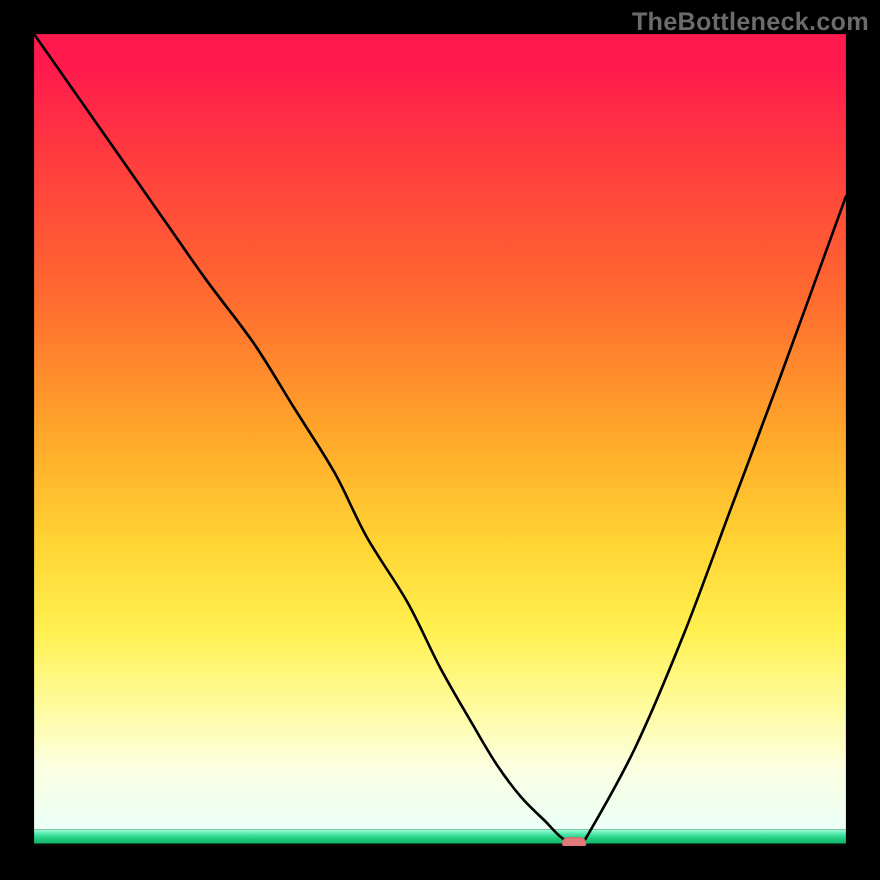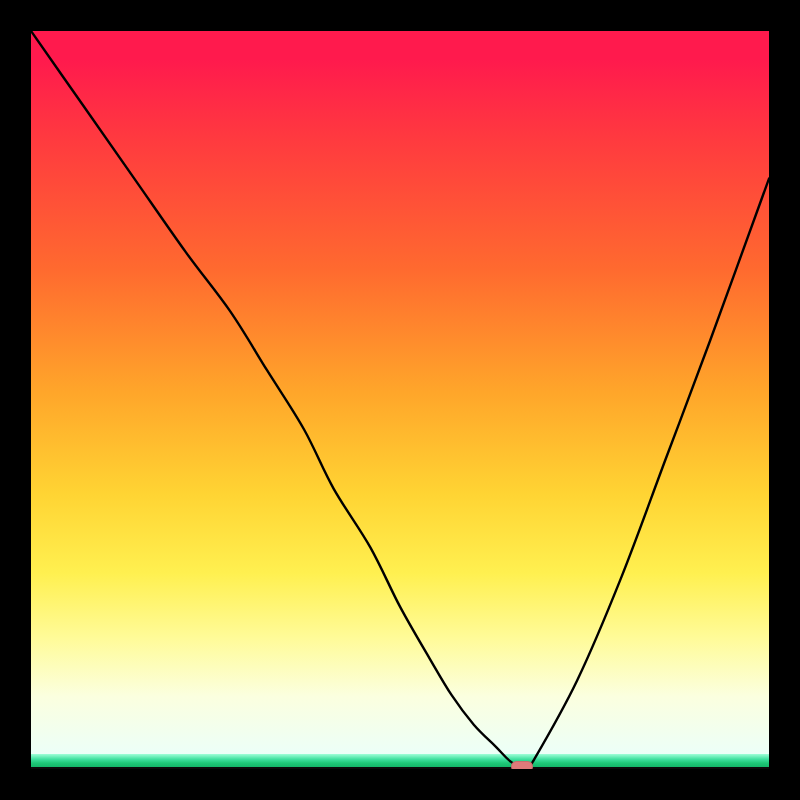--- a/index.html
+++ b/index.html
@@ -84,20 +84,21 @@
     color: #6b6b6b;
     letter-spacing: 0.2px;
     user-select: none;
     white-space: nowrap;
   }
 </style>
 </head>
 <body>
 
 <div class="frame">
+  <div class="watermark" style="right: 10px;">TheBottleneck.com</div>
 
   <div class="plot">
     <div class="gradient"></div>
     <div class="green-band" style="top: 723px; height: 13px;"></div>
     <div class="baseline-axis" style="top: 736px;"></div>
 
     <svg class="curve" viewBox="0 0 738 738" preserveAspectRatio="none">
       <path id="curve-path" d="M 0 0 C 8.610000000000001 12.299999999999992 34.44 49.199999999999946 51.660000000000004 73.79999999999995 C 68.88000000000001 98.39999999999996 86.10000000000001 123.00000000000001 103.32000000000001 147.60000000000002 C 120.54 172.20000000000002 138.98999999999998 199.26 154.98 221.39999999999998 C 170.97 243.53999999999996 185.73000000000002 260.76 199.26000000000002 280.44 C 212.79000000000002 300.12 223.86 319.79999999999995 236.16 339.47999999999996 C 248.45999999999998 359.15999999999997 261.99 378.84 273.06 398.52 C 284.13 418.2 291.51 437.88 302.58 457.56 C 313.65 477.24 328.41 496.92 339.48 516.6 C 350.55 536.28 359.15999999999997 557.19 369 575.64 C 378.84000000000003 594.0899999999999 389.91 612.54 398.52000000000004 627.3 C 407.13000000000005 642.06 413.28 653.13 420.65999999999997 664.2 C 428.03999999999996 675.2700000000001 435.42 685.11 442.8 693.72 C 450.18 702.33 458.79 709.71 464.94 715.86 C 471.09 722.01 474.78 726.9300000000001 479.7 730.62 C 484.62 734.31 490.77000000000004 738 494.46000000000004 738 C 498.15000000000003 738 493.23 745.38 501.84000000000003 730.62 C 510.45000000000005 715.86 531.36 680.19 546.12 649.44 C 560.88 618.69 575.64 583.02 590.4 546.12 C 605.16 509.22 619.92 467.40000000000003 634.68 428.04 C 649.4399999999999 388.68 661.74 356.70000000000005 678.96 309.96000000000004 C 696.1800000000001 263.22 728.16 174.66000000000003 738 147.60000000000002" fill="none" stroke="#000000" stroke-width="2.4" stroke-linejoin="round" stroke-linecap="round"></path>
     </svg>
 

